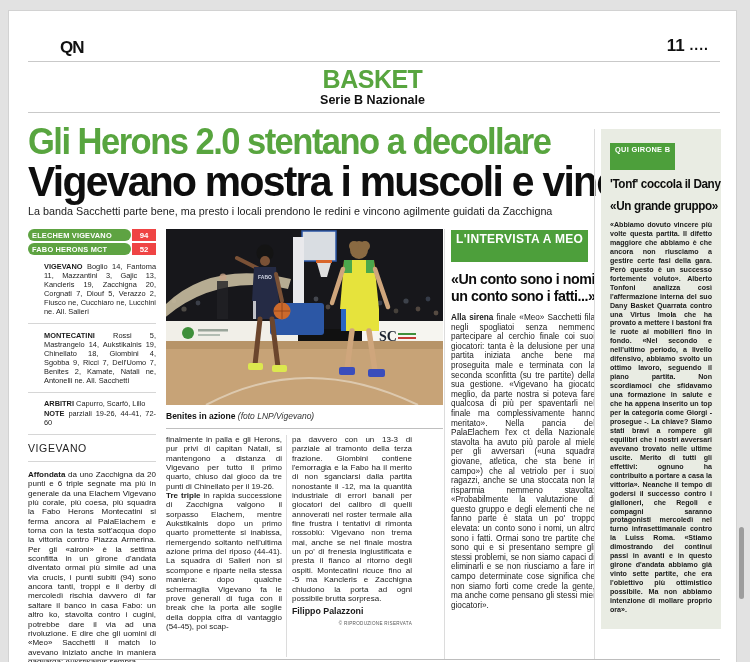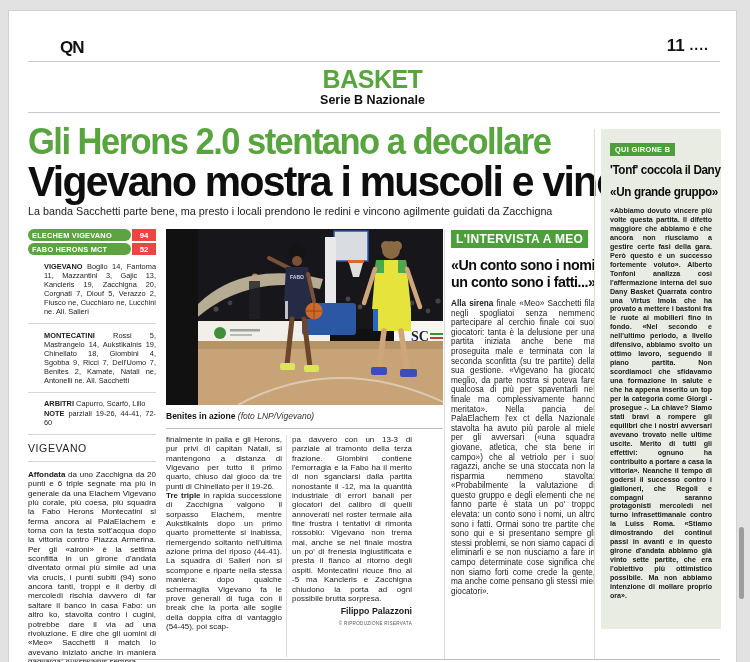--- a/index.html
+++ b/index.html
@@ -35,34 +35,34 @@
   .score-team{flex:1;background:var(--scorebar);color:#fff;font-size:7.4px;font-weight:800;letter-spacing:.2px;display:flex;align-items:center;padding-left:4px;border-radius:6px;}
   .score-val{width:24px;background:#ef4444;color:#fff;font-size:7.8px;font-weight:800;display:flex;align-items:center;justify-content:center;margin-left:1px;}
   .roster{font-size:7.4px;line-height:9px;text-align:justify;margin-top:7px;color:#1b1b1b;margin-left:16px;}
   .roster b{font-weight:800;}
   .mini-div{height:1px;background:#d6d6d6;margin-top:7px;}
   .dateline{font-size:10.5px;letter-spacing:.6px;color:#222;margin:7px 0 0 0;}
   .lead-par{font-size:8px;line-height:9.35px;text-align:justify;margin-top:8px;hyphens:auto;}
   .lead-par b, .bodycol b{font-weight:800;}
 
   
-  .photo{position:absolute;left:157px;top:218px;width:277px;height:176px;background:#111;overflow:hidden;padding-left:32px;}
+  .photo{position:absolute;left:157px;top:218px;width:277px;height:176px;background:#111;overflow:hidden;}
   .caption{position:absolute;left:157px;top:400px;width:277px;font-size:8.5px;color:#111;}
   .caption i{color:#333;}
   .caption-rule{position:absolute;left:157px;top:417px;width:277px;height:1px;background:#bfbfbf;}
 
   .bodycol{position:absolute;top:424px;font-size:8px;line-height:9.35px;text-align:justify;hyphens:auto;color:#1b1b1b;}
   .col2{left:157px;width:116px;height:226px;overflow:hidden;}
   .col3{left:283px;width:120px;height:226px;overflow:hidden;}
-  .byline{text-align:right;font-weight:800;font-size:8.8px;margin-top:4px;}
+  .byline{font-weight:800;font-size:8.8px;margin-top:4px;}
   .copyright{text-align:right;font-size:4.6px;letter-spacing:.3px;color:#555;margin-top:2px;}
 
   
   .interview{position:absolute;left:442px;top:218px;width:144px;height:432px;overflow:hidden;}
-  .badge{display:inline-block;background:var(--badge);color:#fff;font-weight:800;padding:2px 5px 2px 5px;}
+  .badge{display:inline-block;background:var(--badge);color:#fff;font-weight:800;padding:2px 5px 16px 5px;}
   .interview .badge{font-size:12px;letter-spacing:.3px;}
   .q-title{margin-top:8px;font-size:15.5px;line-height:17px;font-weight:800;letter-spacing:-.5px;color:#0d0d0d;transform:scaleX(.92);transform-origin:left;white-space:nowrap;}
   .interview-body{margin-top:9px;font-size:8.2px;line-height:9.6px;text-align:justify;hyphens:auto;color:#1a1a1a;}
   .interview-body b{font-weight:800;}
 
   
   .sidebar{position:absolute;left:592px;top:118px;width:120px;height:500px;background:var(--sidebar-bg);padding:9px 9px 6px 9px;overflow:hidden;}
   .sidebar .badge{font-size:7.4px;letter-spacing:.3px;}
   .sb-title{margin-top:7px;font-size:13px;line-height:14.5px;font-weight:800;letter-spacing:-.4px;color:#0d0d0d;transform:scaleX(.9);transform-origin:left;white-space:nowrap;}
   .sb-body{margin-top:8px;font-size:7.1px;line-height:8.95px;font-weight:700;text-align:justify;hyphens:auto;color:#1a1a1a;}

